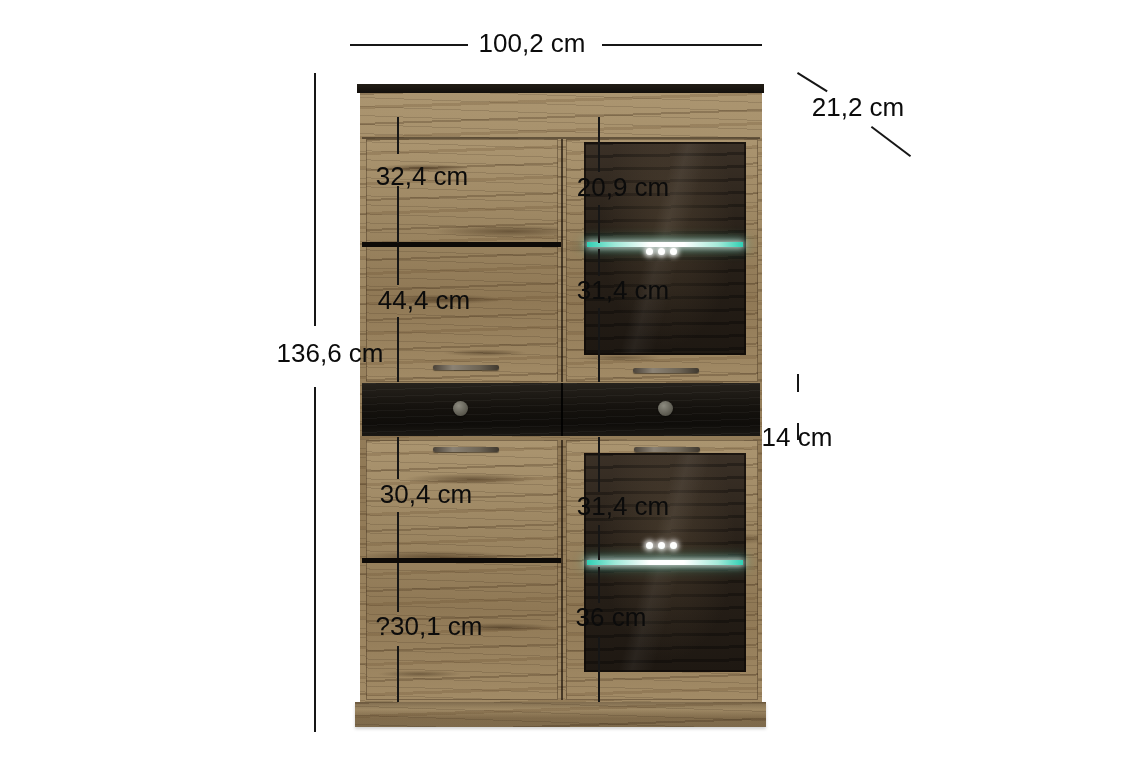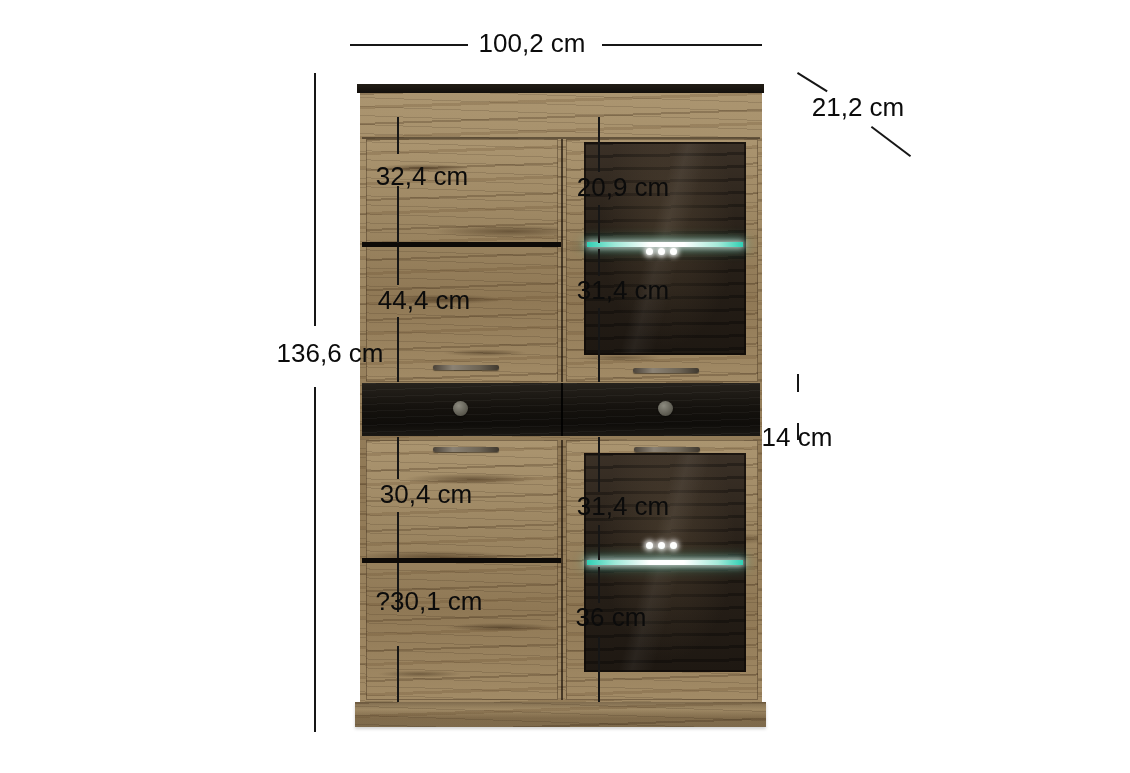--- a/index.html
+++ b/index.html
@@ -147,21 +147,21 @@
 
   <div class="abs dim-line" style="left:397px; top:247px; width:2px; height:38px;"></div>
   <div class="dim-label" style="left:424px; top:287px;">44,4 cm</div>
   <div class="abs dim-line" style="left:397px; top:317px; width:2px; height:65px;"></div>
 
   <div class="abs dim-line" style="left:397px; top:437px; width:2px; height:42px;"></div>
   <div class="dim-label" style="left:426px; top:481px;text-align:right;">30,4 cm</div>
   <div class="abs dim-line" style="left:397px; top:512px; width:2px; height:46px;"></div>
 
   <div class="abs dim-line" style="left:397px; top:563px; width:2px; height:49px;"></div>
-  <div class="dim-label" style="left:429px; top:588px;">?30,1 cm</div>
+  <div class="dim-label" style="left:429px; top:613px;">?30,1 cm</div>
   <div class="abs dim-line" style="left:397px; top:646px; width:2px; height:56px;"></div>
 
   <div class="abs dim-line" style="left:598px; top:117px; width:2px; height:55px;"></div>
   <div class="dim-label" style="left:623px; top:174px;">20,9 cm</div>
   <div class="abs dim-line" style="left:598px; top:205px; width:2px; height:38px;"></div>
 
   <div class="abs dim-line" style="left:598px; top:249px; width:2px; height:27px;"></div>
   <div class="dim-label" style="left:623px; top:277px;">31,4 cm</div>
   <div class="abs dim-line" style="left:598px; top:308px; width:2px; height:74px;"></div>
 

